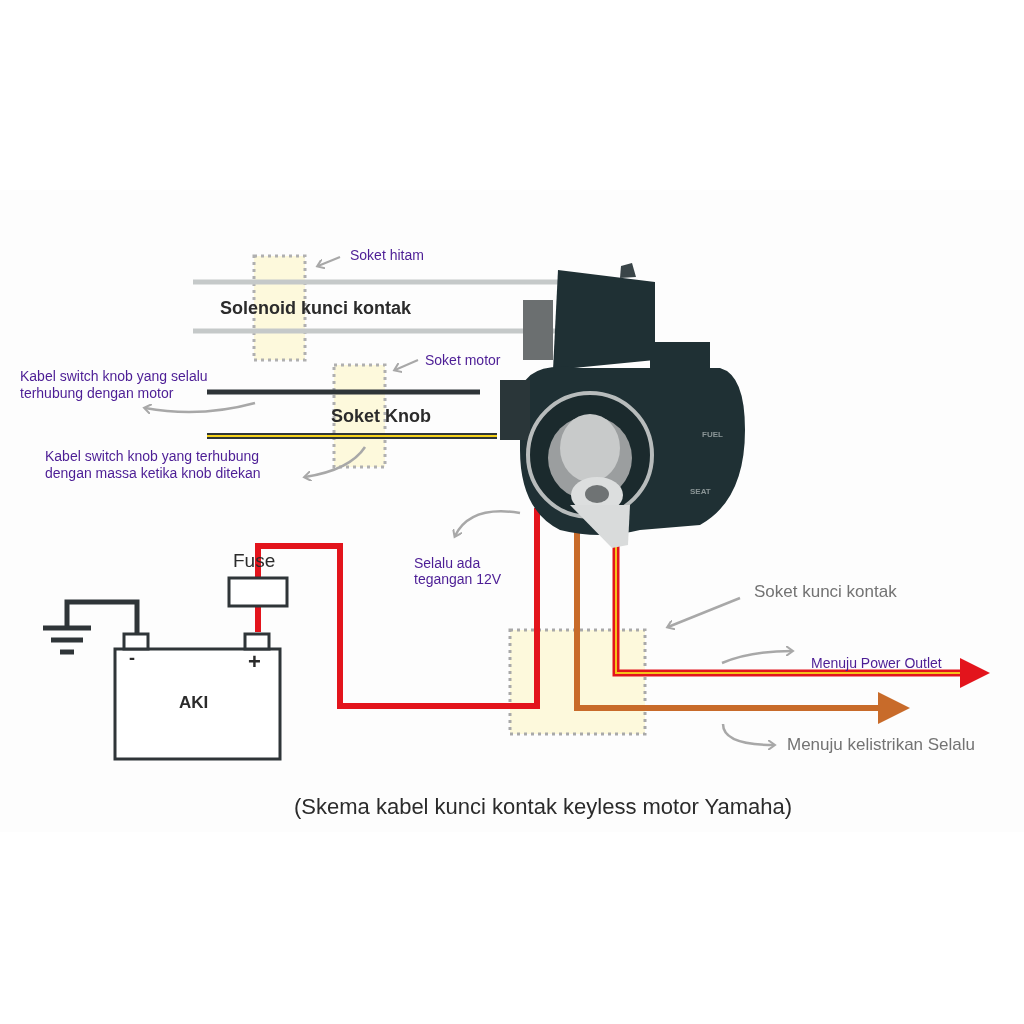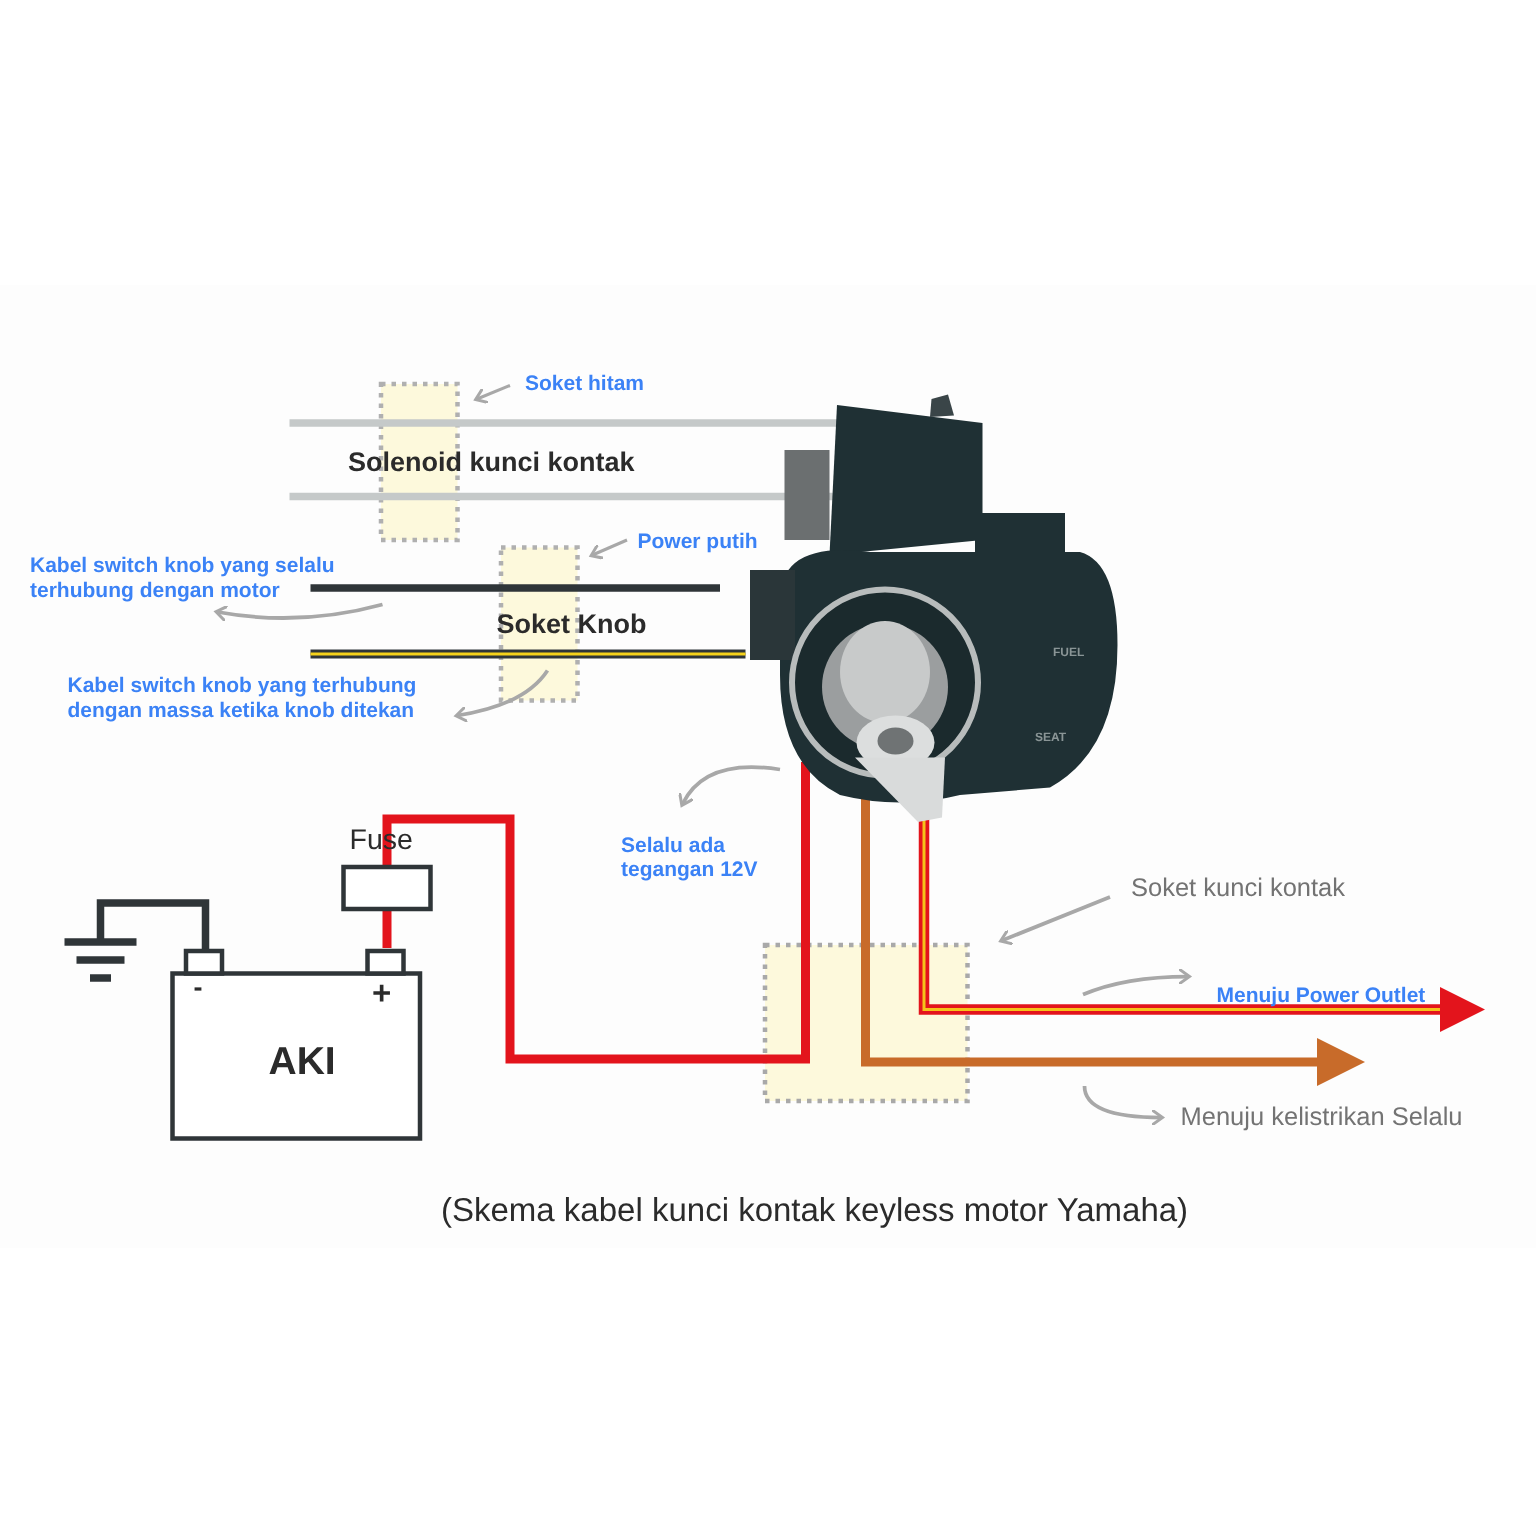--- a/index.html
+++ b/index.html
@@ -1,21 +1,21 @@
 <!DOCTYPE html>
 <html><head>
   <meta charset="utf-8">
   <style>
     html, body { margin: 0; padding: 0; background: #ffffff; }
     body { width: 1024px; height: 1024px; position: relative; overflow: hidden;
            font-family: "Liberation Sans", sans-serif; color: #2a2a2a; }
     .band { position: absolute; left: 0; top: 190px; width: 1024px; height: 642px; background: #fdfdfd; }
     svg.diagram { position: absolute; left: 0; top: 0; }
     .lbl { position: absolute; white-space: nowrap; line-height: 1.15; }
-    .small { font-size: 14px; color: #3b82f6; font-weight: bold; }
+    .small { font-size: 14px; color: #4c1d95; }
     .med { font-size: 17px; color: #737373; }
     .bold { font-weight: bold; font-size: 18px; color: #2b2b2b; }
     .caption { font-size: 22px; color: #2b2b2b; }
   </style>
 </head>
 <body>
 
 <div class="band"></div>
 
 <svg class="diagram" width="1024" height="1024" viewBox="0 0 1024 1024">
@@ -79,34 +79,34 @@
   <path d="M418,360 L395,370" fill="none" stroke="#a8a8a8" stroke-width="2" marker-end="url(#garrow)"></path>
   <path d="M255,403 Q200,418 145,408" fill="none" stroke="#a8a8a8" stroke-width="2.5" marker-end="url(#garrow)"></path>
   <path d="M365,447 Q350,470 305,477" fill="none" stroke="#a8a8a8" stroke-width="2.5" marker-end="url(#garrow)"></path>
   <path d="M520,513 Q470,505 455,536" fill="none" stroke="#a8a8a8" stroke-width="2.5" marker-end="url(#garrow)"></path>
   <path d="M740,598 L668,627" fill="none" stroke="#a8a8a8" stroke-width="2.5" marker-end="url(#garrow)"></path>
   <path d="M722,663 Q750,651 792,651" fill="none" stroke="#a8a8a8" stroke-width="2.5" marker-end="url(#garrow)"></path>
   <path d="M723,724 Q723,745 774,745" fill="none" stroke="#a8a8a8" stroke-width="2.5" marker-end="url(#garrow)"></path>
 </svg>
 
 <div class="lbl small" style="left:350px;top:247px;">Soket hitam</div>
-<div class="lbl bold" style="left:220px;top:298px;margin-left:12px;">Solenoid kunci kontak</div>
-<div class="lbl small" style="left:425px;top:352px;">Power putih</div>
+<div class="lbl bold" style="left:220px;top:298px;">Solenoid kunci kontak</div>
+<div class="lbl small" style="left:425px;top:352px;">Soket motor</div>
 <div class="lbl bold" style="left:331px;top:406px;">Soket Knob</div>
 
 <div class="lbl small" style="left:20px;top:368px;">Kabel switch knob yang selalu</div>
 <div class="lbl small" style="left:20px;top:385px;">terhubung dengan motor</div>
 <div class="lbl small" style="left:45px;top:448px;">Kabel switch knob yang terhubung</div>
 <div class="lbl small" style="left:45px;top:465px;">dengan massa ketika knob ditekan</div>
 
 <div class="lbl small" style="left:414px;top:555px;">Selalu ada</div>
 <div class="lbl small" style="left:414px;top:571px;">tegangan 12V</div>
 
 <div class="lbl med" style="left:754px;top:582px;">Soket kunci kontak</div>
 <div class="lbl small" style="left:811px;top:643px;margin-top:12px;">Menuju Power Outlet</div>
 <div class="lbl med" style="left:787px;top:735px;">Menuju kelistrikan Selalu</div>
 
 <div class="lbl" style="left:233px;top:550px;font-size:19px;color:#2b2b2b;">Fuse</div>
 <div class="lbl" style="left:129px;top:648px;font-size:18px;font-weight:bold;color:#2b2b2b;">-</div>
 <div class="lbl" style="left:248px;top:649px;font-size:22px;font-weight:bold;color:#2b2b2b;">+</div>
-<div class="lbl" style="left:179px;top:693px;font-size:26px;font-weight:bold;color:#2b2b2b;">AKI</div>
+<div class="lbl" style="left:179px;top:693px;font-size:17px;font-weight:bold;color:#2b2b2b;">AKI</div>
 
 <div class="lbl caption" style="left:294px;top:778px;margin-top:16px;">(Skema kabel kunci kontak keyless motor Yamaha)</div>
 
 </body></html>

